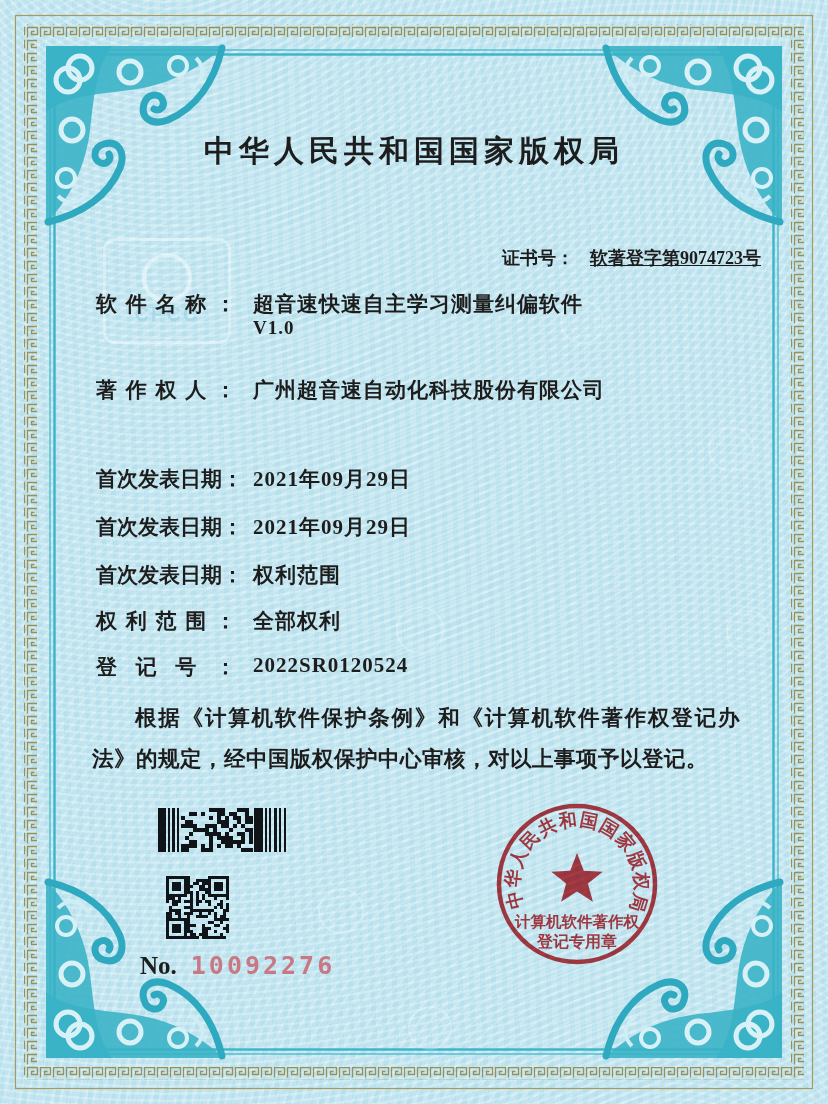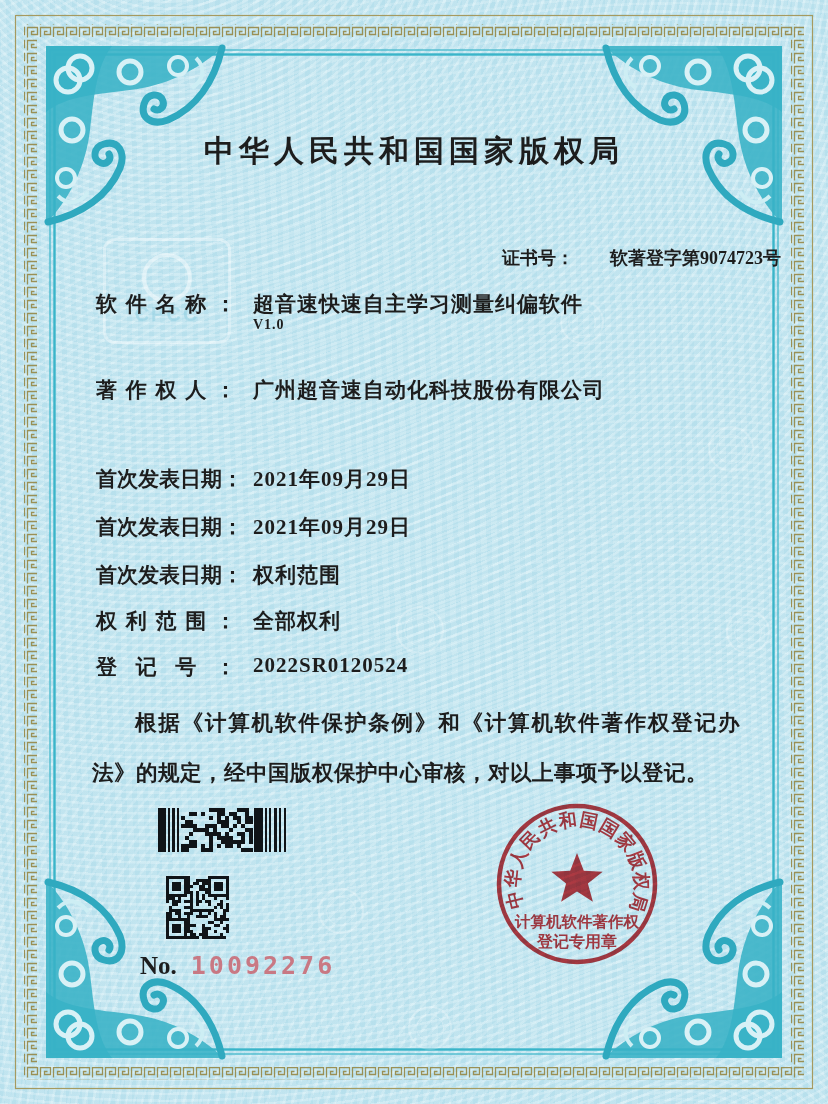--- a/index.html
+++ b/index.html
@@ -11,28 +11,28 @@
       repeating-radial-gradient(circle at 82% 112%, rgba(255,255,255,.13) 0 2px, rgba(96,176,202,.05) 3px 8px),
       repeating-linear-gradient(88deg, rgba(176,222,236,.22) 0 5px, rgba(223,243,249,.22) 5px 11px);
     font-family:"Liberation Serif","DejaVu Serif",serif;color:#1d1d1d;
   }
   .abs{position:absolute;}
   svg.frame{position:absolute;left:0;top:0;pointer-events:none;}
 
   .authority{left:0;top:131px;width:828px;text-align:center;font-size:30px;font-weight:700;letter-spacing:5px;white-space:nowrap;}
   .doctitle{left:0;top:183px;width:828px;text-align:center;font-size:37px;font-weight:900;letter-spacing:2px;white-space:nowrap;}
   .certno{left:502px;top:246px;font-size:18px;font-weight:700;white-space:nowrap;}
-  .certno .v{margin-left:36px;}
+  .certno .v{margin-left:16px;text-decoration:underline;}
 
   .frow{left:96px;height:30px;font-size:21px;font-weight:700;white-space:nowrap;}
   .flabel{position:absolute;left:0;top:0;width:140px;display:inline-block;text-align:justify;text-align-last:justify;}
   .fvalue{position:absolute;left:157px;top:0;letter-spacing:1px;text-align:right;}
-  .fvalue2{left:253px;top:317px;font-size:14px;font-weight:700;letter-spacing:1px;}
-
-  .statement{left:92px;top:698px;width:648px;font-size:21.5px;font-weight:600;line-height:50px;
+  .fvalue2{left:253px;top:317px;font-size:19px;font-weight:700;letter-spacing:1px;}
+
+  .statement{left:92px;top:698px;width:648px;font-size:21.5px;font-weight:600;line-height:41px;
     text-align:justify;text-indent:2em;letter-spacing:0.5px;}
 
   .barcode{left:158px;top:808px;width:130px;height:44px;}
   .barcode div{position:absolute;background:#101418;}
   .qrcode{left:166px;top:876px;width:63px;height:63px;display:grid;grid-template-columns:repeat(21,1fr);grid-template-rows:repeat(21,1fr);}
   .qrcode i{display:block;}
   .qrcode i.d{background:#101418;}
 
   .serial{left:140px;top:951px;font-size:25px;font-weight:700;white-space:nowrap;}
   .serial .num{font-family:"DejaVu Sans Mono","Liberation Mono",monospace;color:#c96d78;letter-spacing:3px;margin-left:14px;opacity:.9;}

